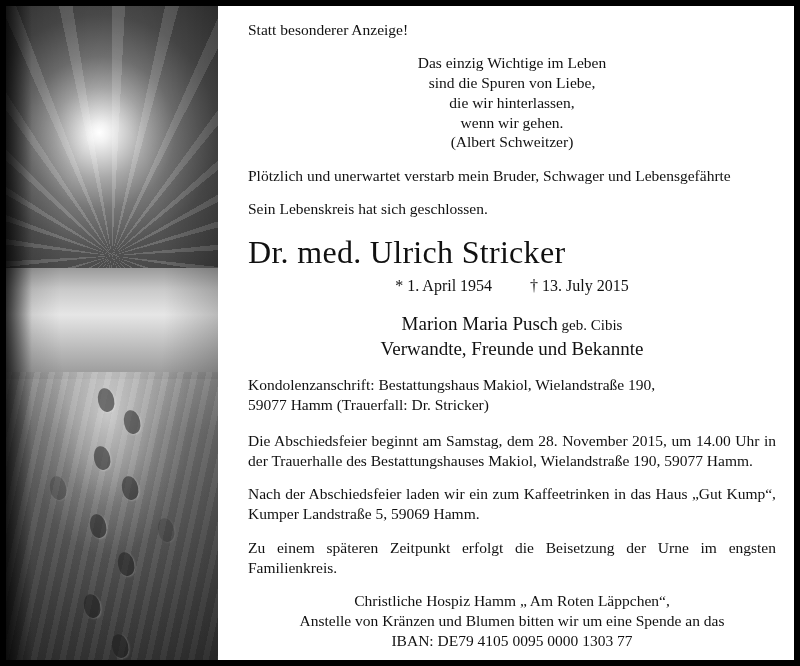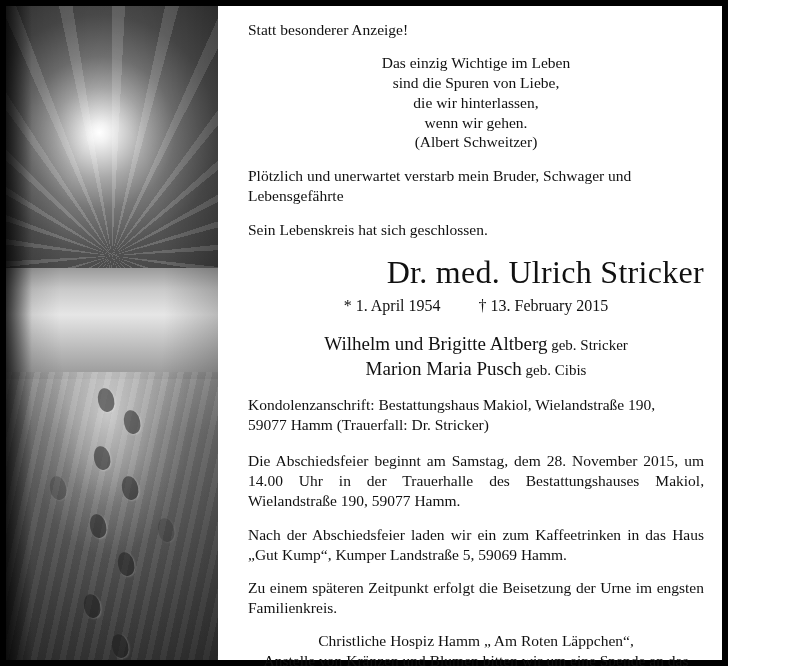--- a/index.html
+++ b/index.html
@@ -9,21 +9,21 @@
   }
   body {
     width: 800px;
     height: 666px;
     font-family: "Liberation Serif", serif;
     color: #111;
     overflow: hidden;
   }
   .obituary {
     position: relative;
-    width: 728px;
+    width: 800px;
     height: 666px;
     box-sizing: border-box;
     border: 6px solid #000;
     background: #ffffff;
     display: flex;
   }
   
   .photo {
     position: relative;
     width: 212px;
@@ -111,21 +111,21 @@
     text-align: center;
   }
   .p {
     margin: 0 0 13px 0;
     font-size: 15.5px;
     line-height: 1.3;
   }
   .quote-block { margin: 0 0 14px 0; }
   .quote-block .line { margin: 0; }
   .headline {
-    text-align: right;
+    text-align: left;
     font-size: 32px;
     letter-spacing: .3px;
     margin: 14px 0 6px 0;
     font-weight: normal;
   }
   .dates {
     text-align: center;
     font-size: 16px;
     margin: 0 0 16px 0;
     white-space: pre;
@@ -190,25 +190,25 @@
       <p class="line">wenn wir gehen.</p>
       <p class="line">(Albert Schweitzer)</p>
     </div>
 
     <p class="p">Plötzlich und unerwartet verstarb mein Bruder, Schwager und Lebensgefährte</p>
 
     <p class="p">Sein Lebenskreis hat sich geschlossen.</p>
 
     <h1 class="headline">Dr. med. Ulrich Stricker</h1>
 
-    <p class="dates"><span>* 1. April 1954</span><span class="gap"></span><span>† 13. February 2015</span></p>
+    <p class="dates"><span>* 1. April 1954</span><span class="gap"></span><span>† 13. July 2015</span></p>
 
     <div class="family">
-      <div class="fline"><span>Wilhelm und Brigitte Altberg</span><span class="small"> geb. Stricker</span></div>
       <div class="fline"><span>Marion Maria Pusch</span><span class="small"> geb. Cibis</span></div>
+      <div class="fline"><span>Verwandte, Freunde und Bekannte</span><span class="small"></span></div>
     </div>
 
     <div class="kondolenz">
       <div>Kondolenzanschrift: Bestattungshaus Makiol, Wielandstraße 190,</div>
       <div>59077 Hamm (Trauerfall: Dr. Stricker)</div>
     </div>
 
     <p class="p justify">Die Abschiedsfeier beginnt am Samstag, dem 28. November 2015, um 14.00 Uhr in der Trauerhalle des Bestattungshauses Makiol, Wielandstraße 190, 59077 Hamm.</p>
 
     <p class="p justify">Nach der Abschiedsfeier laden wir ein zum Kaffeetrinken in das Haus „Gut Kump“, Kumper Landstraße 5, 59069 Hamm.</p>

